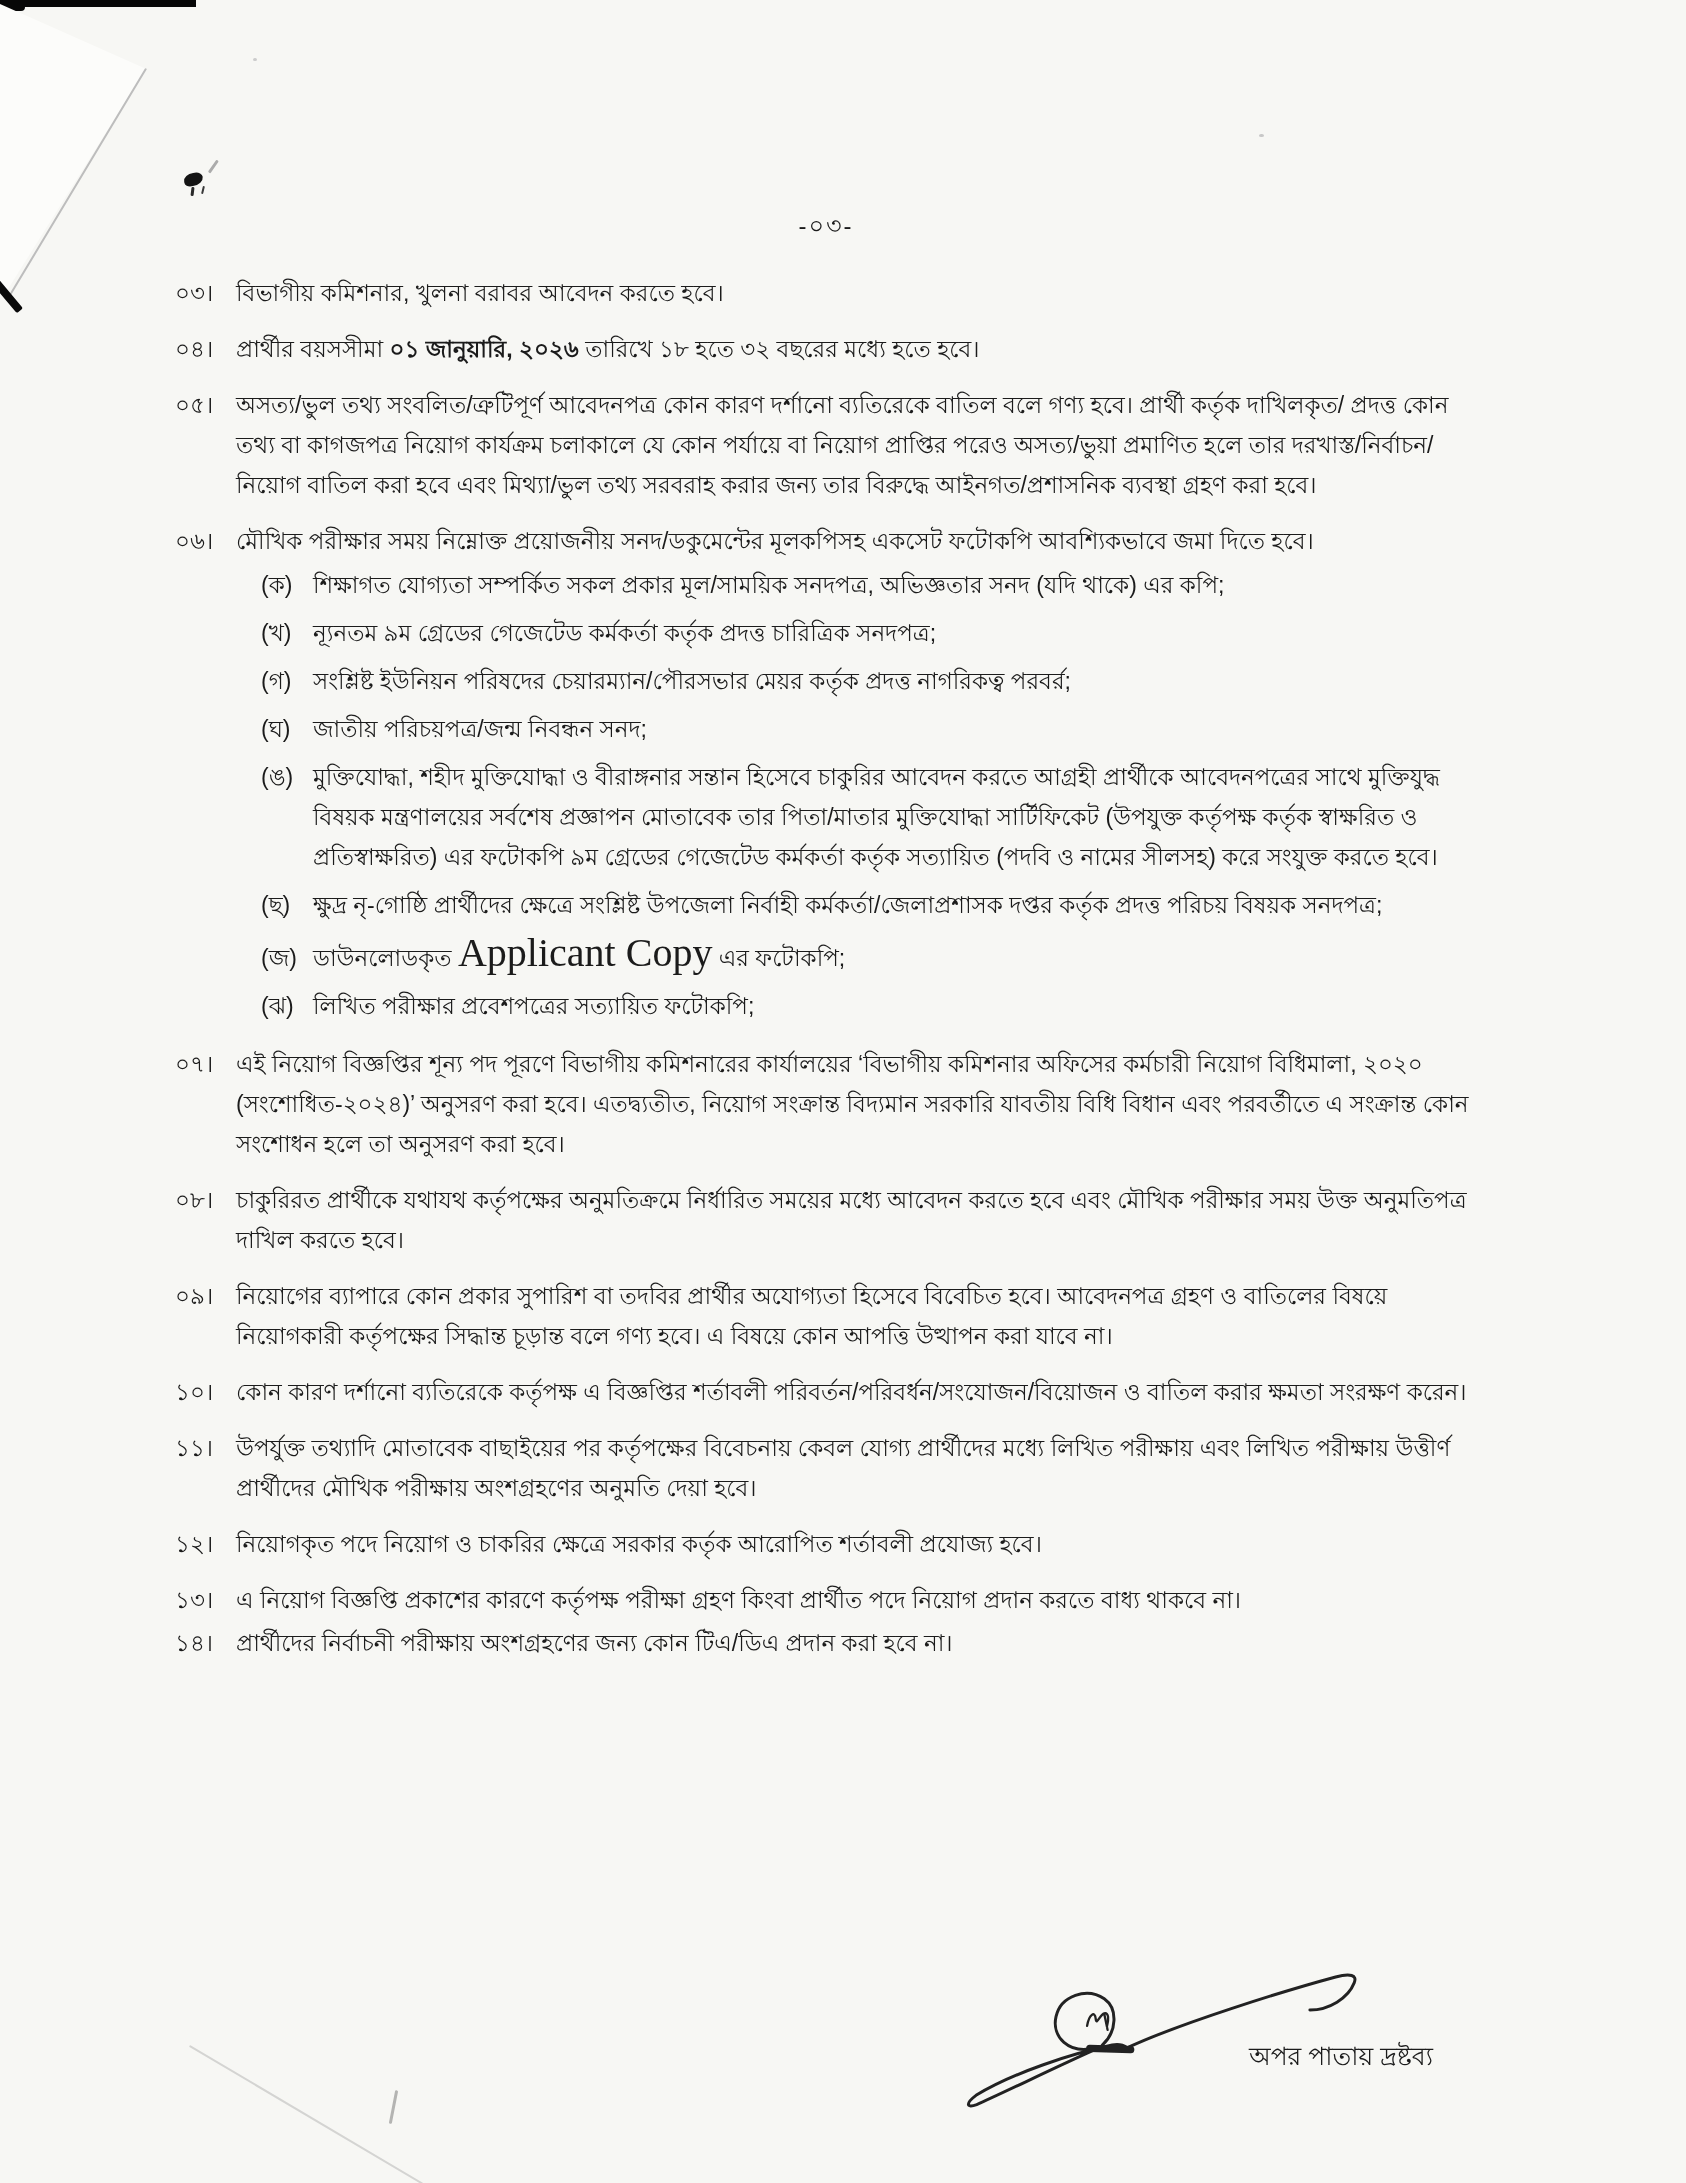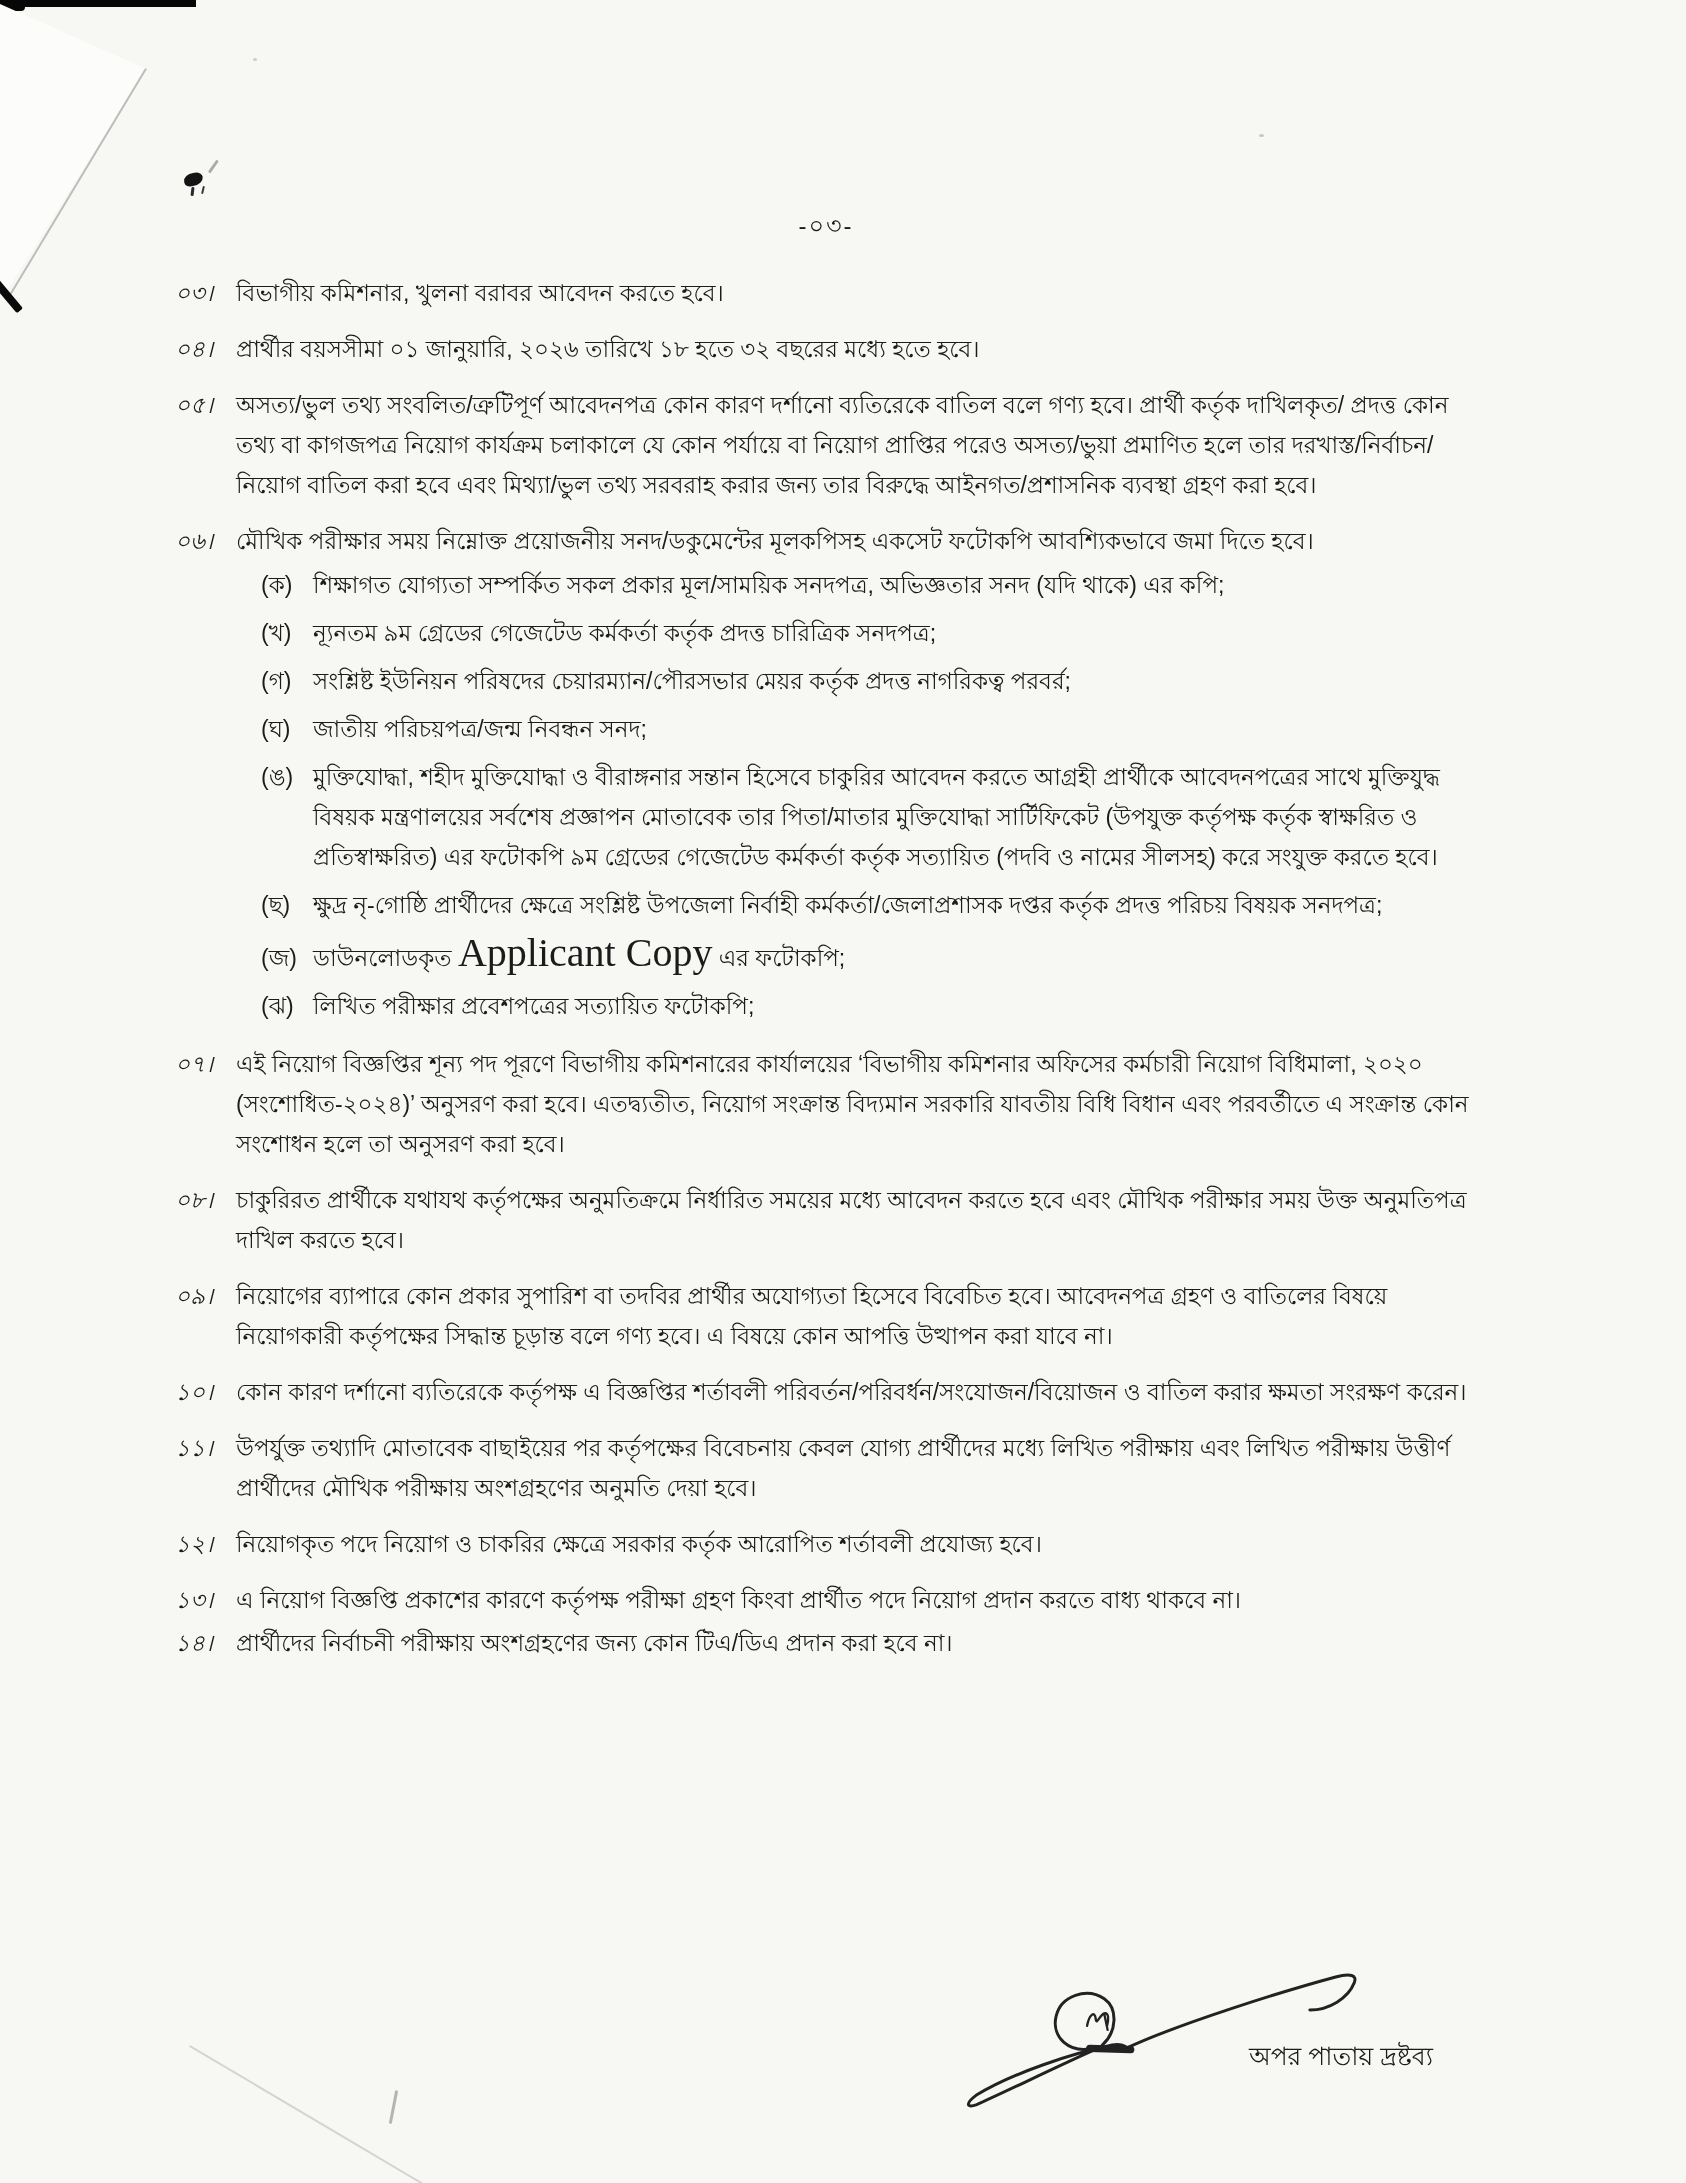--- a/index.html
+++ b/index.html
@@ -32,27 +32,27 @@
   .fleck-c{position:absolute;left:253px;top:58px;width:4px;height:3.3px;background:#cccccc;border-radius:50%;}
   .bottom-crease{position:absolute;left:190px;top:2045px;width:271px;height:2px;background:#d4d4d2;
     transform:rotate(30.6deg);transform-origin:0 0;border-radius:1.3px;}
   .bottom-tick{position:absolute;left:392px;top:2090px;width:2.6px;height:34px;background:#b4b4b2;
     transform:rotate(11deg);border-radius:1.3px;}
   
   .content{position:absolute;left:175px;top:206px;width:1302px;
     font-size:23px;line-height:40px;text-align:left;}
   .page-number{text-align:center;letter-spacing:2px;font-size:24px;margin-bottom:26.5px;}
   .item{margin-bottom:16px;padding-left:61px;text-indent:-61px;}
-  .item .no{display:inline-block;width:61px;text-indent:0;font-style:italic;}
+  .item .no{display:inline-block;width:61px;text-indent:0;}
   .item.tight{margin-bottom:2.6px;}
   .sub-list{margin-left:86px;margin-top:4px;margin-bottom:18.5px;}
   .sub-item{margin-bottom:8px;padding-left:52px;text-indent:-52px;}
   .sub-item .lbl{display:inline-block;width:52px;text-indent:0;}
   .latin{font-family:"Liberation Serif","DejaVu Serif",serif;font-size:40px;line-height:40px;}
-  b{font-weight:normal;}
+  b{font-weight:bold;}
   
   .signature{position:absolute;left:939px;top:1945px;width:476px;height:179px;}
   .footer-note{position:absolute;left:1249px;top:2041px;font-size:25px;line-height:30px;white-space:nowrap;}
 </style>
 </head>
 <body>
 
 <div class="page">
 
   <div class="top-bar"></div>

